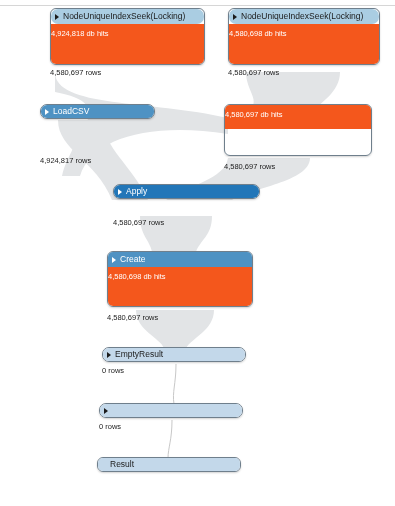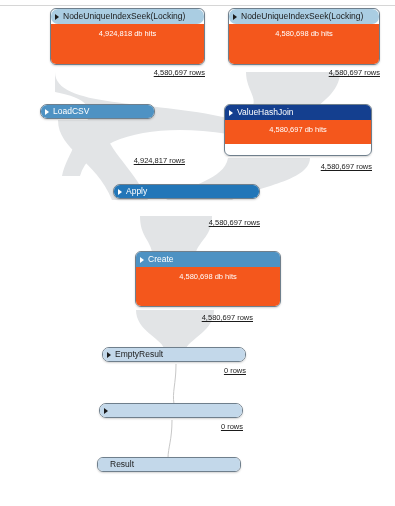--- a/index.html
+++ b/index.html
@@ -57,21 +57,20 @@
     border-left: 4px solid currentColor;
     border-top: 3px solid transparent;
     border-bottom: 3px solid transparent;
     margin-right: 4px;
     flex: none;
   }
   .node-body {
     background: #f4571c;
     display: flex;
     align-items: flex-start;
-    justify-content: center;
     padding-top: 5px;
     box-sizing: border-box;
   }
   .node-body .hits {
     color: #ffffff;
     font-size: 7.5px;
     white-space: nowrap;
   }
   
   .hdr-pale {
@@ -101,22 +100,21 @@
   }
   .node.pill .node-header {
     height: 100%;
   }
   .row-label {
     position: absolute;
     z-index: 4;
     font-size: 7.5px;
     color: #1b1b1b;
     white-space: nowrap;
-    text-align: right;
-    text-decoration: underline;
+    text-align: left;
   }
 </style>
 </head>
 <body>
 
 <div class="top-divider"></div>
 
 <svg id="ribbon-layer" viewBox="0 0 395 506">
 
   <path d="M 55 72 C 55 108, 150 100, 228 118 L 228 134 C 150 122, 92 138, 80 176 L 62 176 C 74 130, 120 104, 55 92 Z" fill="#e2e4e6"></path>
@@ -160,39 +158,35 @@
 
 <div class="node pill" style="left:40px; top:104px; width:115px; height:15px;">
   <div class="node-header hdr-steel">
     <span class="tri"></span>
     <span>LoadCSV</span>
   </div>
 </div>
 <div class="row-label" style="left:40px; top:123px; width:145px;margin-top:33px;">4,924,817 rows</div>
 
 <div class="node" style="left:224px; top:104px; width:148px; height:52px;">
-  <div class="node-header hdr-dark">
-    <span class="tri"></span>
-    <span>ValueHashJoin</span>
-  </div>
   <div class="node-body" style="height:24px;">
     <span class="hits">4,580,697 db hits</span>
   </div>
 </div>
 <div class="row-label" style="left:224px; top:162px; width:148px;">4,580,697 rows</div>
 
 <div class="node pill" style="left:113px; top:184px; width:147px; height:15px;">
   <div class="node-header hdr-mid">
     <span class="tri"></span>
     <span>Apply</span>
   </div>
 </div>
 <div class="row-label" style="left:113px; top:218px; width:147px;">4,580,697 rows</div>
 
-<div class="node" style="left:107px; top:251px; width:146px; height:56px;margin-left:28px;">
+<div class="node" style="left:107px; top:251px; width:146px; height:56px;">
   <div class="node-header hdr-steel">
     <span class="tri"></span>
     <span>Create</span>
   </div>
   <div class="node-body" style="height:40px;">
     <span class="hits">4,580,698 db hits</span>
   </div>
 </div>
 <div class="row-label" style="left:107px; top:313px; width:146px;">4,580,697 rows</div>
 

